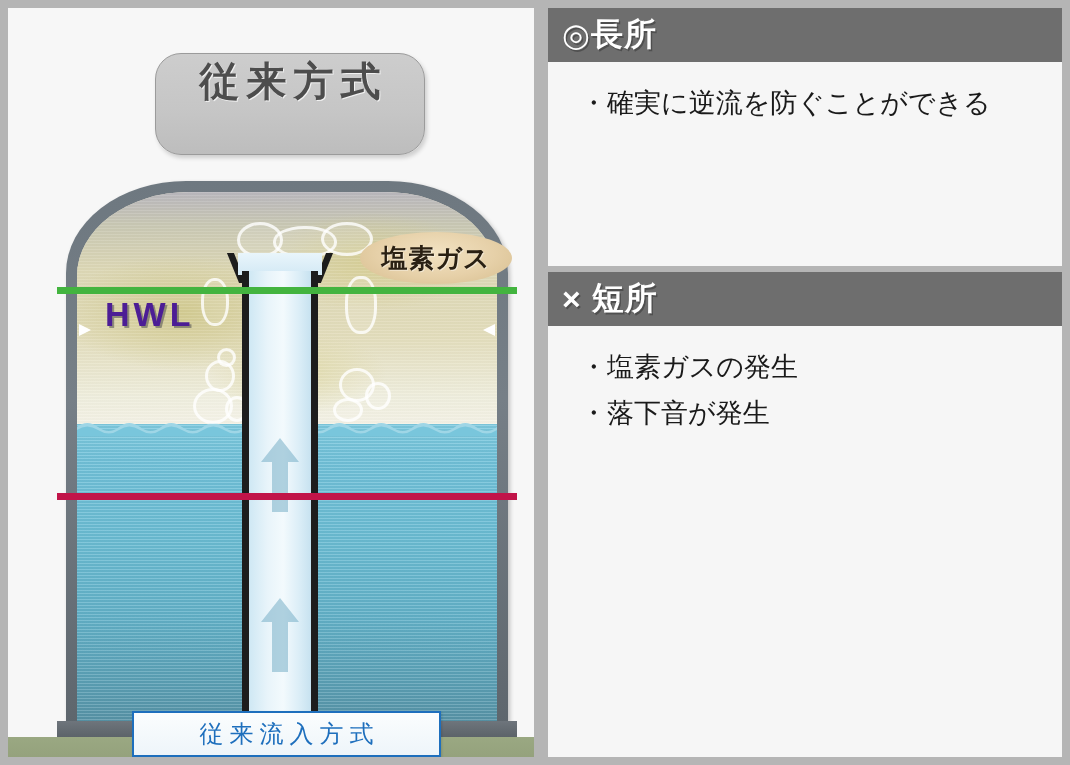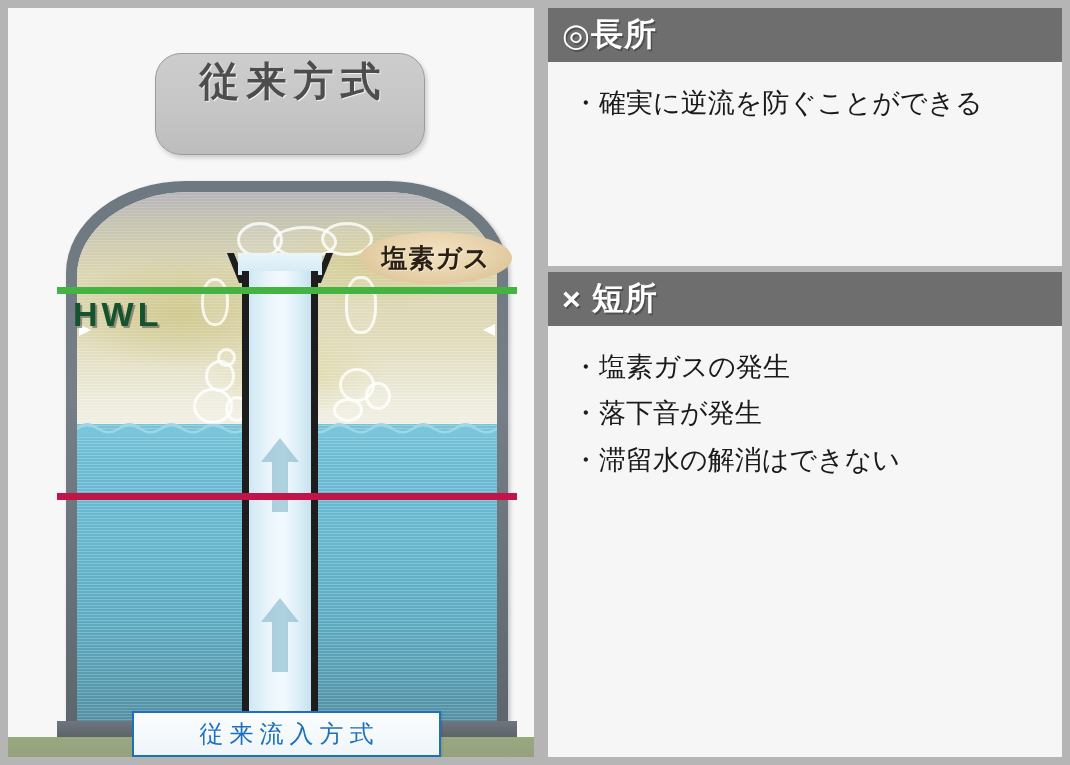--- a/index.html
+++ b/index.html
@@ -134,21 +134,21 @@
   }
   #hwl-line { top: 106px; background: #43b43f; }
   #mwl-line { top: 312px; background: #c11449; }
   .level-label {
     position: absolute;
     z-index: 7;
     font-size: 34px;
     font-weight: bold;
     letter-spacing: 4px;
   }
-  #hwl-label { left: 16px; top: 114px; color:#14532d; text-shadow: 2px 2px 0 rgba(80,80,80,.55); }
+  #hwl-label { left: 48px; top: 114px; color:#4c1d95; text-shadow: 2px 2px 0 rgba(80,80,80,.55); }
   #mwl-label { left: 32px; top: 320px; color:#c1114a; text-shadow: 2px 2px 0 rgba(60,60,60,.5); }
 
   
   #pipe {
     position: absolute;
     left: 185px;
     top: 72px;
     width: 76px;
     height: 498px;
     z-index: 5;
@@ -279,21 +279,21 @@
     box-sizing: border-box;
   }
   .panel-header-text {
     color: #ffffff;
     font-size: 32px;
     font-weight: bold;
     letter-spacing: 1px;
     text-shadow: 1.5px 1.5px 0 rgba(0,0,0,0.28);
   }
   .panel-body {
-    padding: 18px 10px 10px 24px;
+    padding: 18px 10px 10px 32px;
   }
   .bullet-item {
     font-size: 27px;
     color: #1a1a1a;
     line-height: 1.72;
     white-space: nowrap;
   }
 </style>
 </head>
 <body>
@@ -383,15 +383,14 @@
 </div>
 
 <div class="side-panel" id="demerits-panel">
   <div class="panel-header">
     <span class="panel-header-text">×</span>
     <span class="panel-header-text" style="margin-left:10px;">短所</span>
   </div>
   <div class="panel-body">
     <div class="bullet-item">・塩素ガスの発生</div>
     <div class="bullet-item">・落下音が発生</div>
-    <div class="bullet-item">・滞留水の解消はできない</div>
   </div>
 </div>
 
 </body></html>

